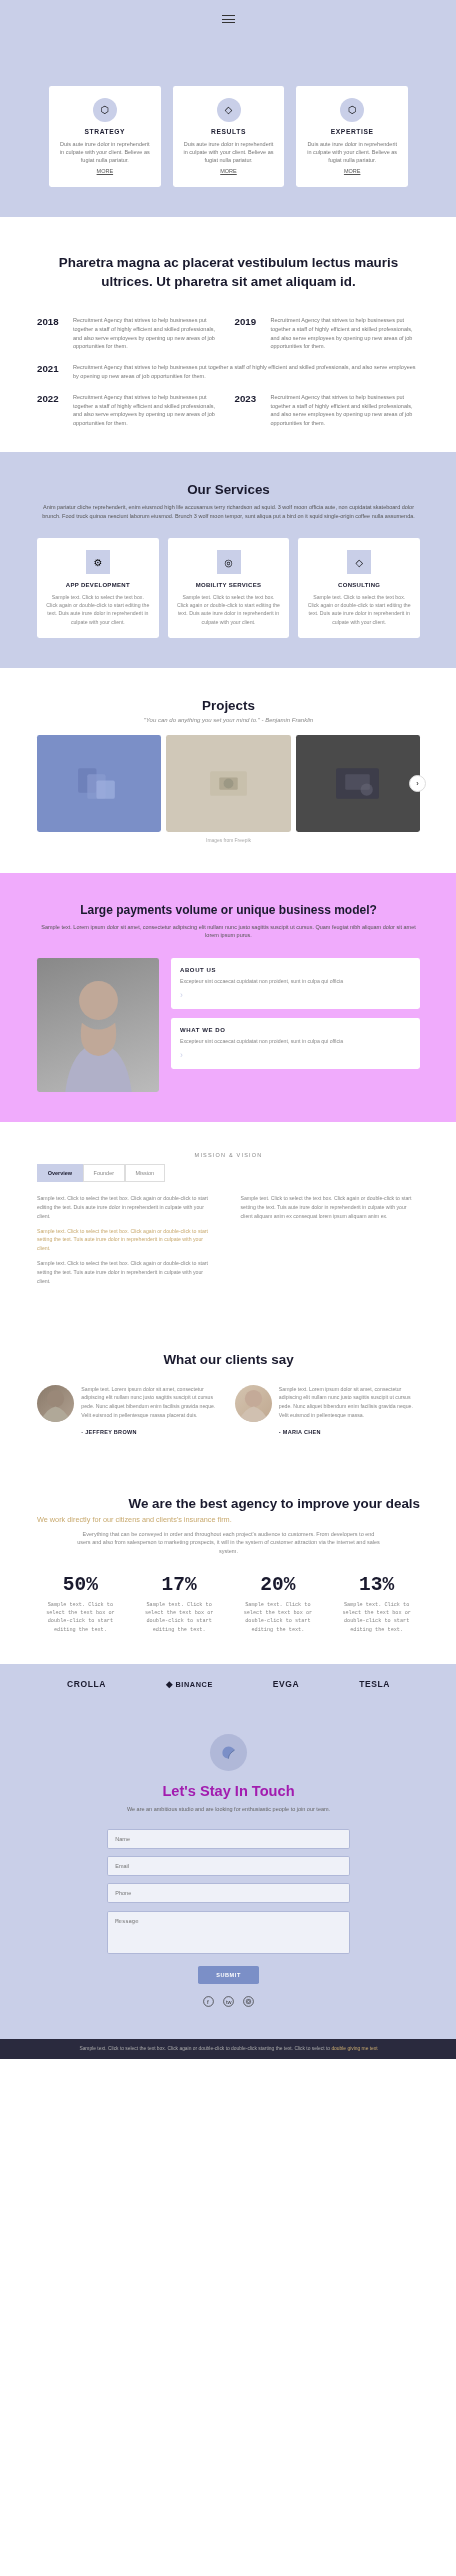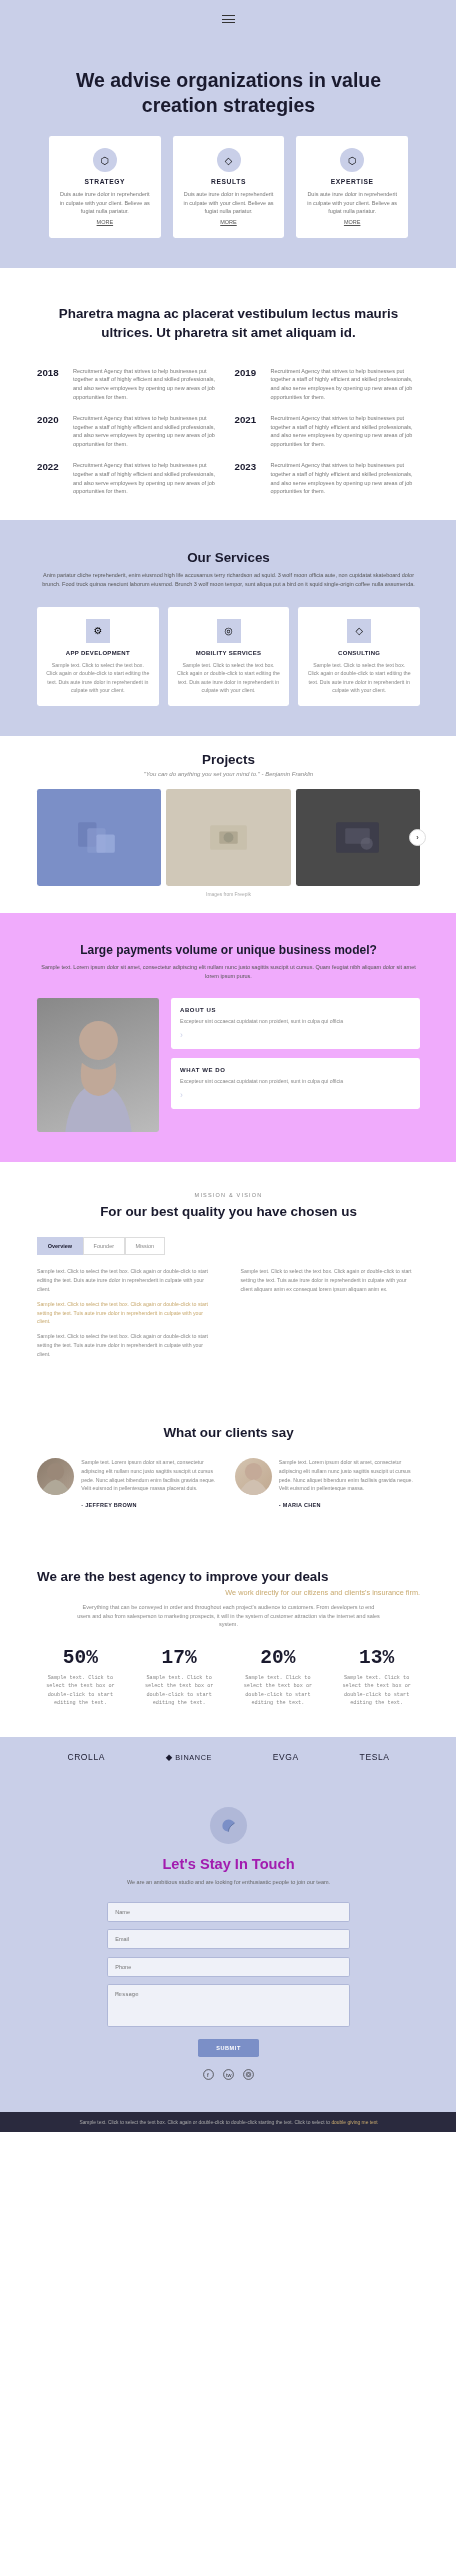--- a/index.html
+++ b/index.html
@@ -155,21 +155,21 @@
       letter-spacing: 0.3px;
     }
     .service-card p {
       font-size: 5.2px;
       color: #888;
       line-height: 1.6;
     }
 
     
     .projects-section {
-      padding: 16px 37px;
+      padding: 30px 37px;
       background: #fff;
     }
     .projects-section h2 {
       text-align: center;
       font-size: 13.4px;
       font-weight: 700;
       color: #1a1a2e;
       margin-bottom: 3.7px;
     }
     .projects-quote {
@@ -423,28 +423,28 @@
       text-transform: uppercase;
       letter-spacing: 0.3px;
     }
 
     
     .stats-section {
       padding: 30px 37px;
       background: #fff;
     }
     .stats-section h2 {
+      text-align: right;
+      font-size: 13.4px;
+      font-weight: 700;
+      color: #1a1a2e;
+      margin-bottom: 3.7px;
+    }
+    .stats-subtitle {
       text-align: left;
-      font-size: 13.4px;
-      font-weight: 700;
-      color: #1a1a2e;
-      margin-bottom: 3.7px;
-    }
-    .stats-subtitle {
-      text-align: right;
       font-size: 7.3px;
       color: #c8a96e;
       margin-bottom: 6px;
     }
     .stats-desc {
       text-align: center;
       font-size: 5.5px;
       color: #888;
       margin-bottom: 18px;
       line-height: 1.6;
@@ -477,21 +477,21 @@
     
     .logos-section {
       background: #c9cfe8;
       padding: 15px 37px;
       display: flex;
       justify-content: space-around;
       align-items: center;
     }
     .logo-item {
       font-size: 8.5px;
-      font-weight: 400;
+      font-weight: 700;
       color: #1a1a2e;
       letter-spacing: 0.6px;
     }
     .logo-binance {
       display: flex;
       align-items: center;
       gap: 2.4px;
       font-size: 7.3px;
     }
     .logo-binance-icon {
@@ -611,21 +611,20 @@
 
 <div class="nav-bar">
   <div class="hamburger-icon">
     <span></span>
     <span></span>
     <span></span>
   </div>
 </div>
 
 <section class="hero">
-  <h1>We advise organizations in value creation strategies</h1>
   <div class="hero-cards">
 
     <div class="hero-card">
       <div class="icon-circle">⬡</div>
       <h3>STRATEGY</h3>
       <p>Duis aute irure dolor in reprehenderit in culpate with your client. Believe as fugiat nulla pariatur.</p>
       <a class="more-link">MORE</a>
     </div>
 
     <div class="hero-card">
@@ -651,24 +650,20 @@
       <div class="timeline-item">
         <span class="timeline-year">2018</span>
         <p class="timeline-text">Recruitment Agency that strives to help businesses put together a staff of highly efficient and skilled professionals, and also serve employees by opening up new areas of job opportunities for them.</p>
       </div>
       <div class="timeline-item">
         <span class="timeline-year">2019</span>
         <p class="timeline-text">Recruitment Agency that strives to help businesses put together a staff of highly efficient and skilled professionals, and also serve employees by opening up new areas of job opportunities for them.</p>
       </div>
     </div>
     <div class="timeline-row">
-      <div class="timeline-item">
-        <span class="timeline-year">2020</span>
-        <p class="timeline-text">Recruitment Agency that strives to help businesses put together a staff of highly efficient and skilled professionals, and also serve employees by opening up new areas of job opportunities for them.</p>
-      </div>
       <div class="timeline-item">
         <span class="timeline-year">2021</span>
         <p class="timeline-text">Recruitment Agency that strives to help businesses put together a staff of highly efficient and skilled professionals, and also serve employees by opening up new areas of job opportunities for them.</p>
       </div>
     </div>
     <div class="timeline-row">
       <div class="timeline-item">
         <span class="timeline-year">2022</span>
         <p class="timeline-text">Recruitment Agency that strives to help businesses put together a staff of highly efficient and skilled professionals, and also serve employees by opening up new areas of job opportunities for them.</p>
       </div>
@@ -756,21 +751,20 @@
         <h4>WHAT WE DO</h4>
         <p>Excepteur sint occaecat cupidatat non proident, sunt in culpa qui officia</p>
         <span class="arrow-icon">›</span>
       </div>
     </div>
   </div>
 </section>
 
 <section class="mission-section">
   <p class="mission-label">MISSION &amp; VISION</p>
-  <h2>For our best quality you have chosen us</h2>
   <div class="mission-tabs">
     <div class="mission-tab active">Overview</div>
     <div class="mission-tab">Founder</div>
     <div class="mission-tab">Mission</div>
   </div>
   <div class="mission-content">
     <div class="mission-left">
       <p>Sample text. Click to select the text box. Click again or double-click to start editing the text. Duis aute irure dolor in reprehenderit in culpate with your client.</p>
       <p class="orange-text">Sample text. Click to select the text box. Click again or double-click to start setting the text. Tuis aute irure dolor in reprehenderit in culpate with your client.</p>
       <p>Sample text. Click to select the text box. Click again or double-click to start setting the text. Tuis aute irure dolor in reprehenderit in culpate with your client.</p>

